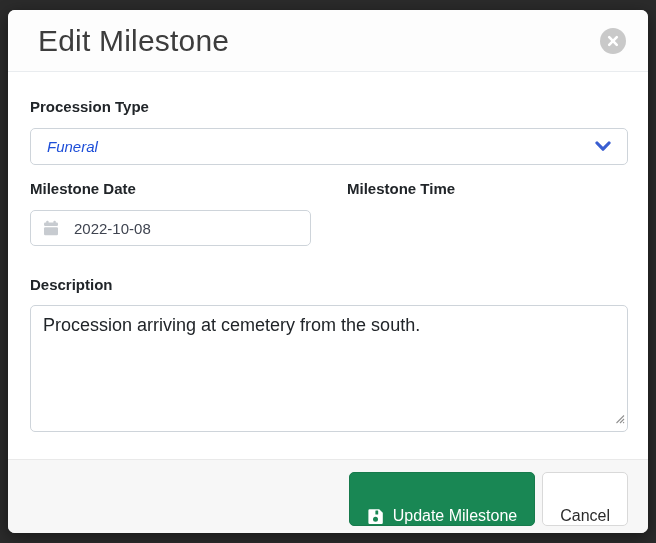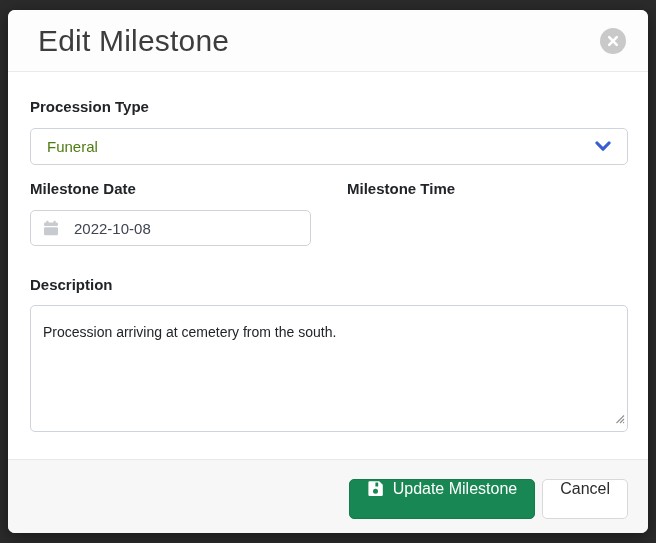--- a/index.html
+++ b/index.html
@@ -68,22 +68,23 @@
     height: 37px;
     border: 1px solid #ced4da;
     border-radius: 5px;
     background: #fff;
     display: flex; align-items: center;
     padding: 0 16px;
     cursor: pointer;
   }
   .select-box .select-value {
     font-size: 15px;
-    color: #4d7c0f;
+    color: #1d4ed8;
     flex: 1 1 auto;
+    font-style: italic;
   }
   .row-2col {
     display: flex;
     gap: 36px;
     margin-bottom: 30px;
   }
   .col { flex: 1 1 0; min-width: 0; }
   .input-wrap {
     height: 36px;
     border: 1px solid #ced4da;
@@ -113,48 +114,48 @@
   .group-desc .field-label { margin-bottom: 11px; }
   .textarea-wrap { position: relative; }
   .textarea-wrap textarea {
     width: 100%;
     height: 127px;
     border: 1px solid #ced4da;
     border-radius: 5px;
     resize: none;
     outline: none;
     font-family: "Liberation Sans", sans-serif;
-    font-size: 14px;
+    font-size: 18px;
     color: #212529;
-    padding: 16px 12px;
+    padding: 9px 12px;
     line-height: 20px;
     display: block;
   }
   .resize-handle {
     position: absolute;
     right: 3px; bottom: 4px;
     cursor: nwse-resize;
   }
   
   .modal-footer {
     flex: 0 0 auto;
     background: #f7f7f7;
     border-top: 1px solid #e9e9e9;
     height: 79px;
     display: flex; align-items: center; justify-content: flex-end;
     gap: 7px;
     padding: 0 20px;
   }
   .btn {
-    height: 40px;
+    height: 54px;
     border-radius: 5px;
     font-family: "Liberation Sans", sans-serif;
     font-size: 16px;
     cursor: pointer;
-    display: inline-flex; align-items: flex-start; justify-content: center;
+    display: inline-flex; align-items: flex-end; justify-content: center;
   }
   .btn-success {
     background: #198754;
     border: 1px solid #177a4c;
     color: #ffffff;
     padding: 0 17px;
     gap: 9px;
   }
   .btn-cancel {
     background: #ffffff;

